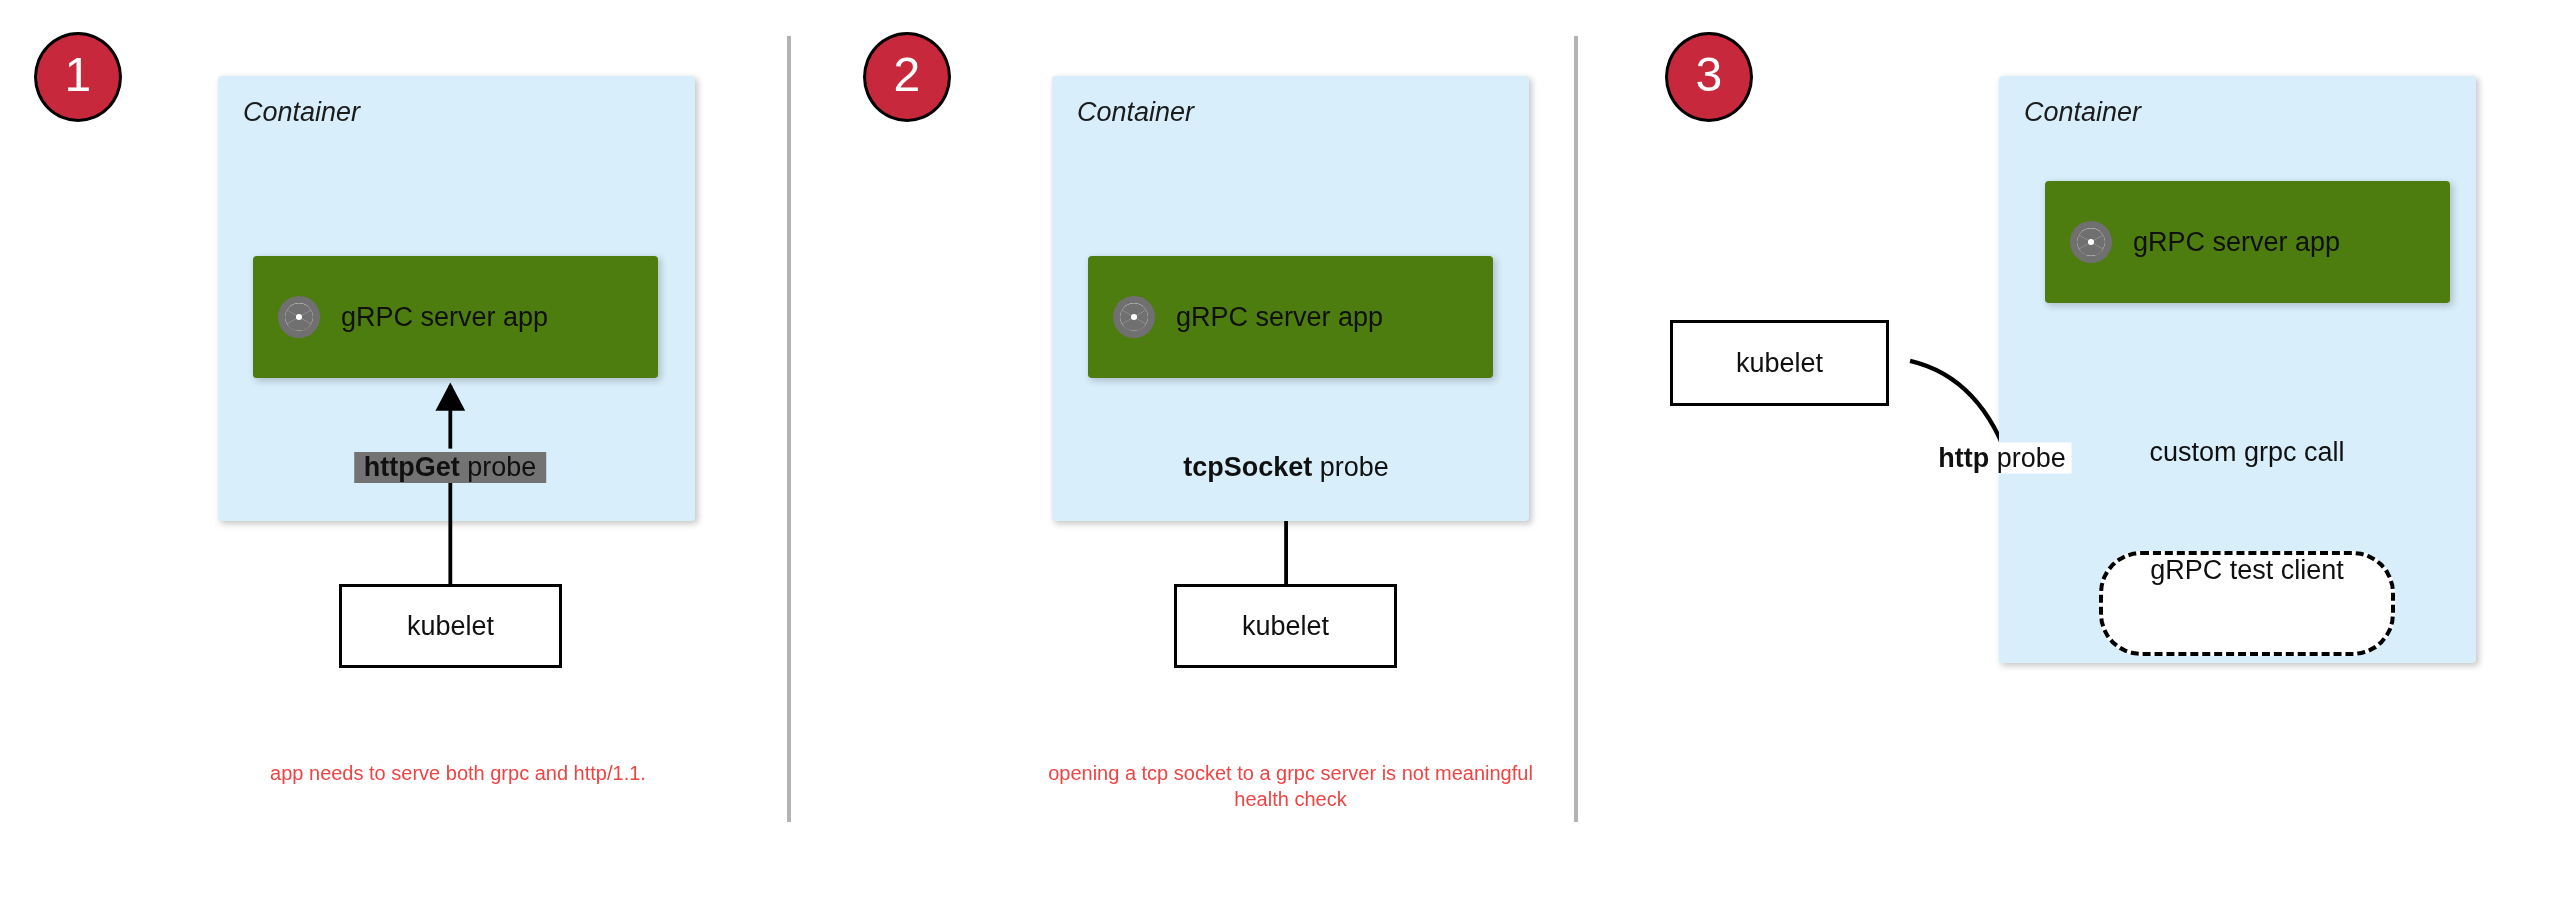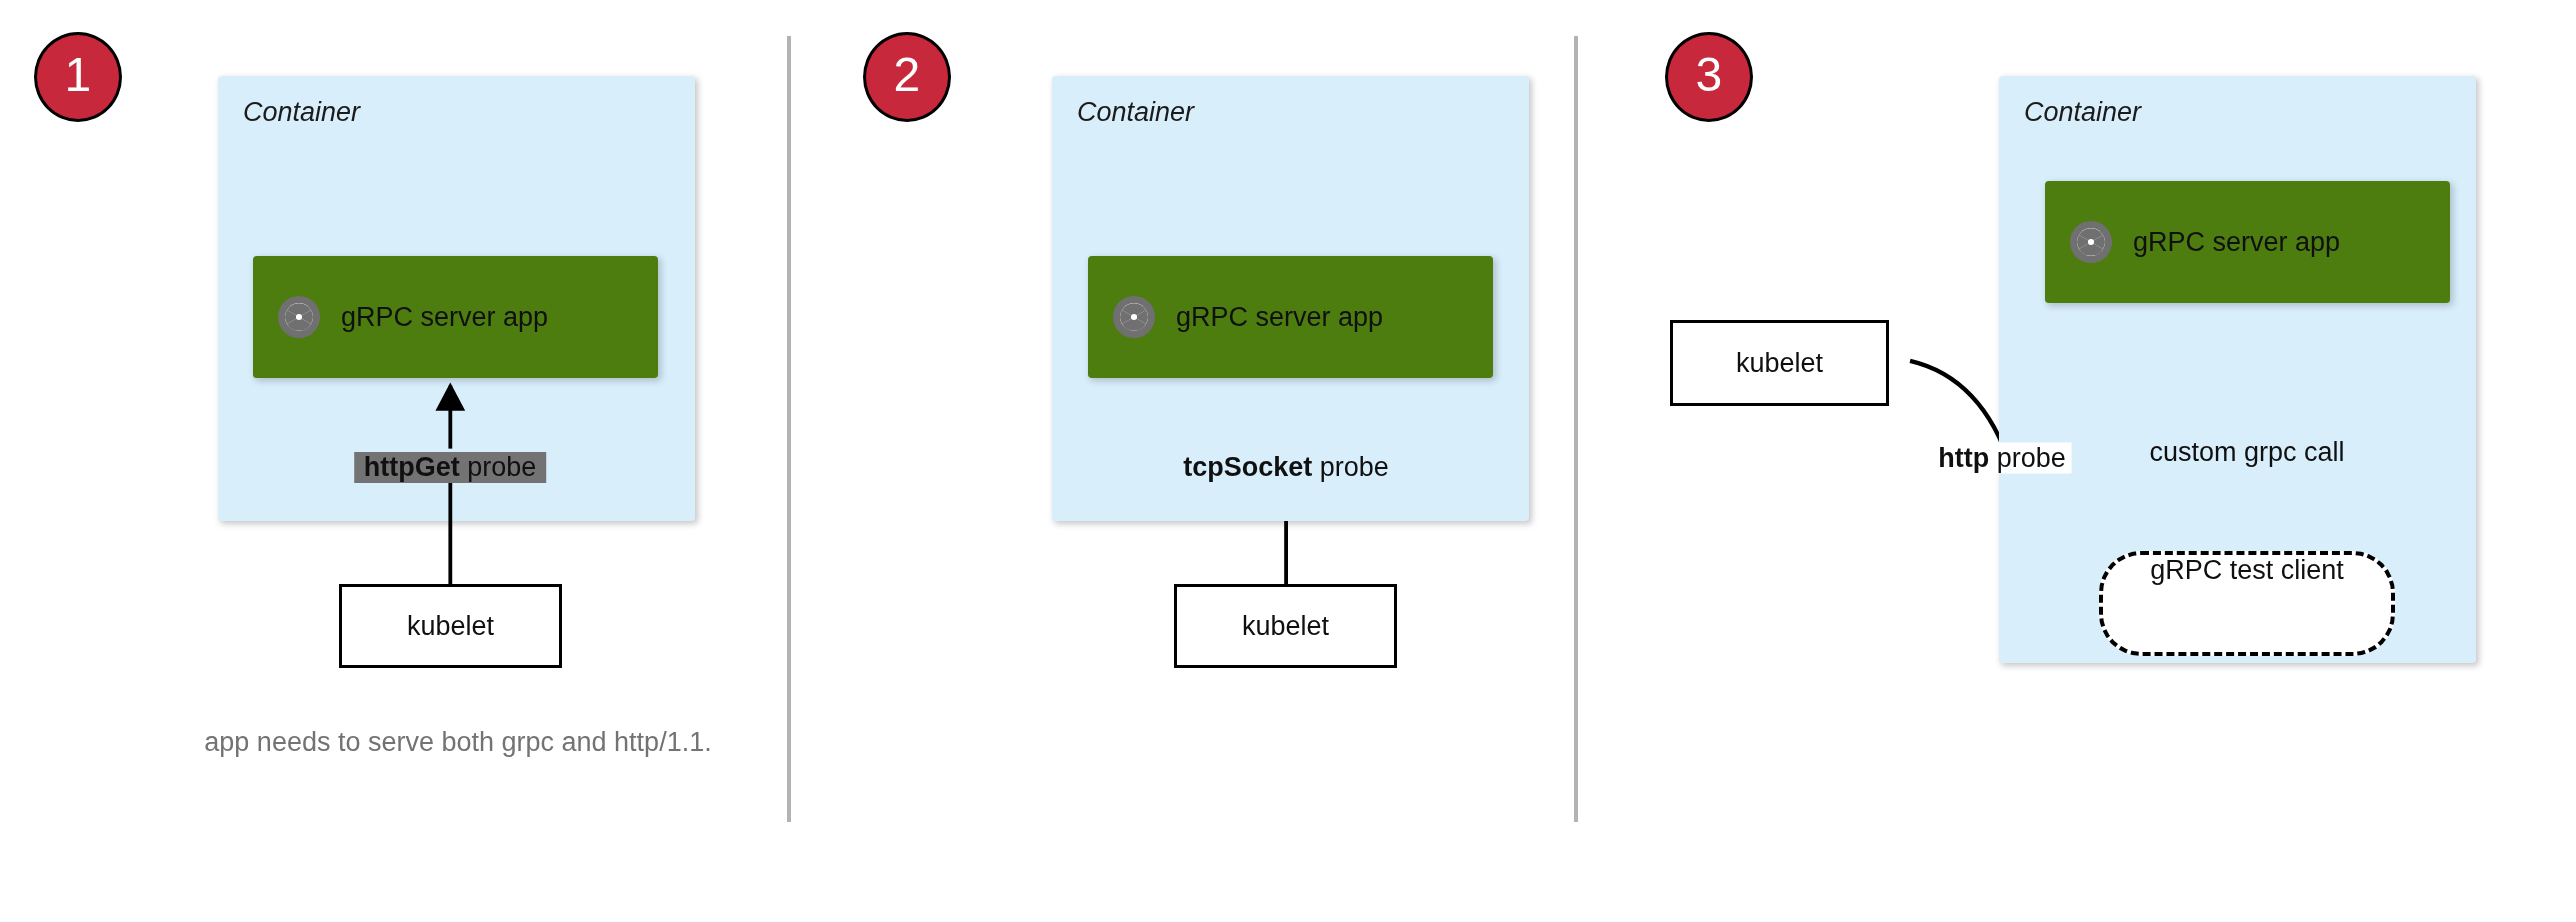--- a/index.html
+++ b/index.html
@@ -125,24 +125,25 @@
     font-size: 27px;
     color: #101010;
     white-space: nowrap;
     text-align: center;
   }
   .probe-label b { font-weight: 700; }
 
   
   .caption {
     position: absolute;
-    font-size: 27px;
+    font-size: 20px;
     line-height: 1.28;
-    color: #737373;
+    color: #ef4444;
     text-align: center;
+    margin-top: 36px;
   }
 </style>
 </head>
 <body>
 
 <div id="canvas">
 
   <div class="divider" id="divider-1"></div>
   <div class="divider" id="divider-2"></div>
 
@@ -223,20 +224,21 @@
     </svg>
     <span class="app-label">gRPC server app</span>
   </div>
 
   <div class="probe-label" style="left:1286px; top:452px; transform:translateX(-50%); background:#d8eefb; padding:0 9.5px;"><b>tcpSocket</b><span> probe</span></div>
 
   <div class="plain-box" style="left:1174px; top:584px; width:223px; height:84px;">
     <span>kubelet</span>
   </div>
 
+  <div class="caption" style="left:1028px; top:725px; width:525px;">opening a tcp socket to a grpc server is not meaningful health check</div>
 
   <div class="badge" style="left:1665px; top:32px;">
     <span>3</span>
   </div>
 
   <div class="container-box" style="left:1999px; top:76px; width:477px; height:587px;">
     <div class="container-label">Container</div>
   </div>
 
   <div class="app-card" style="left:2045px; top:181px; width:405px; height:122px;">

